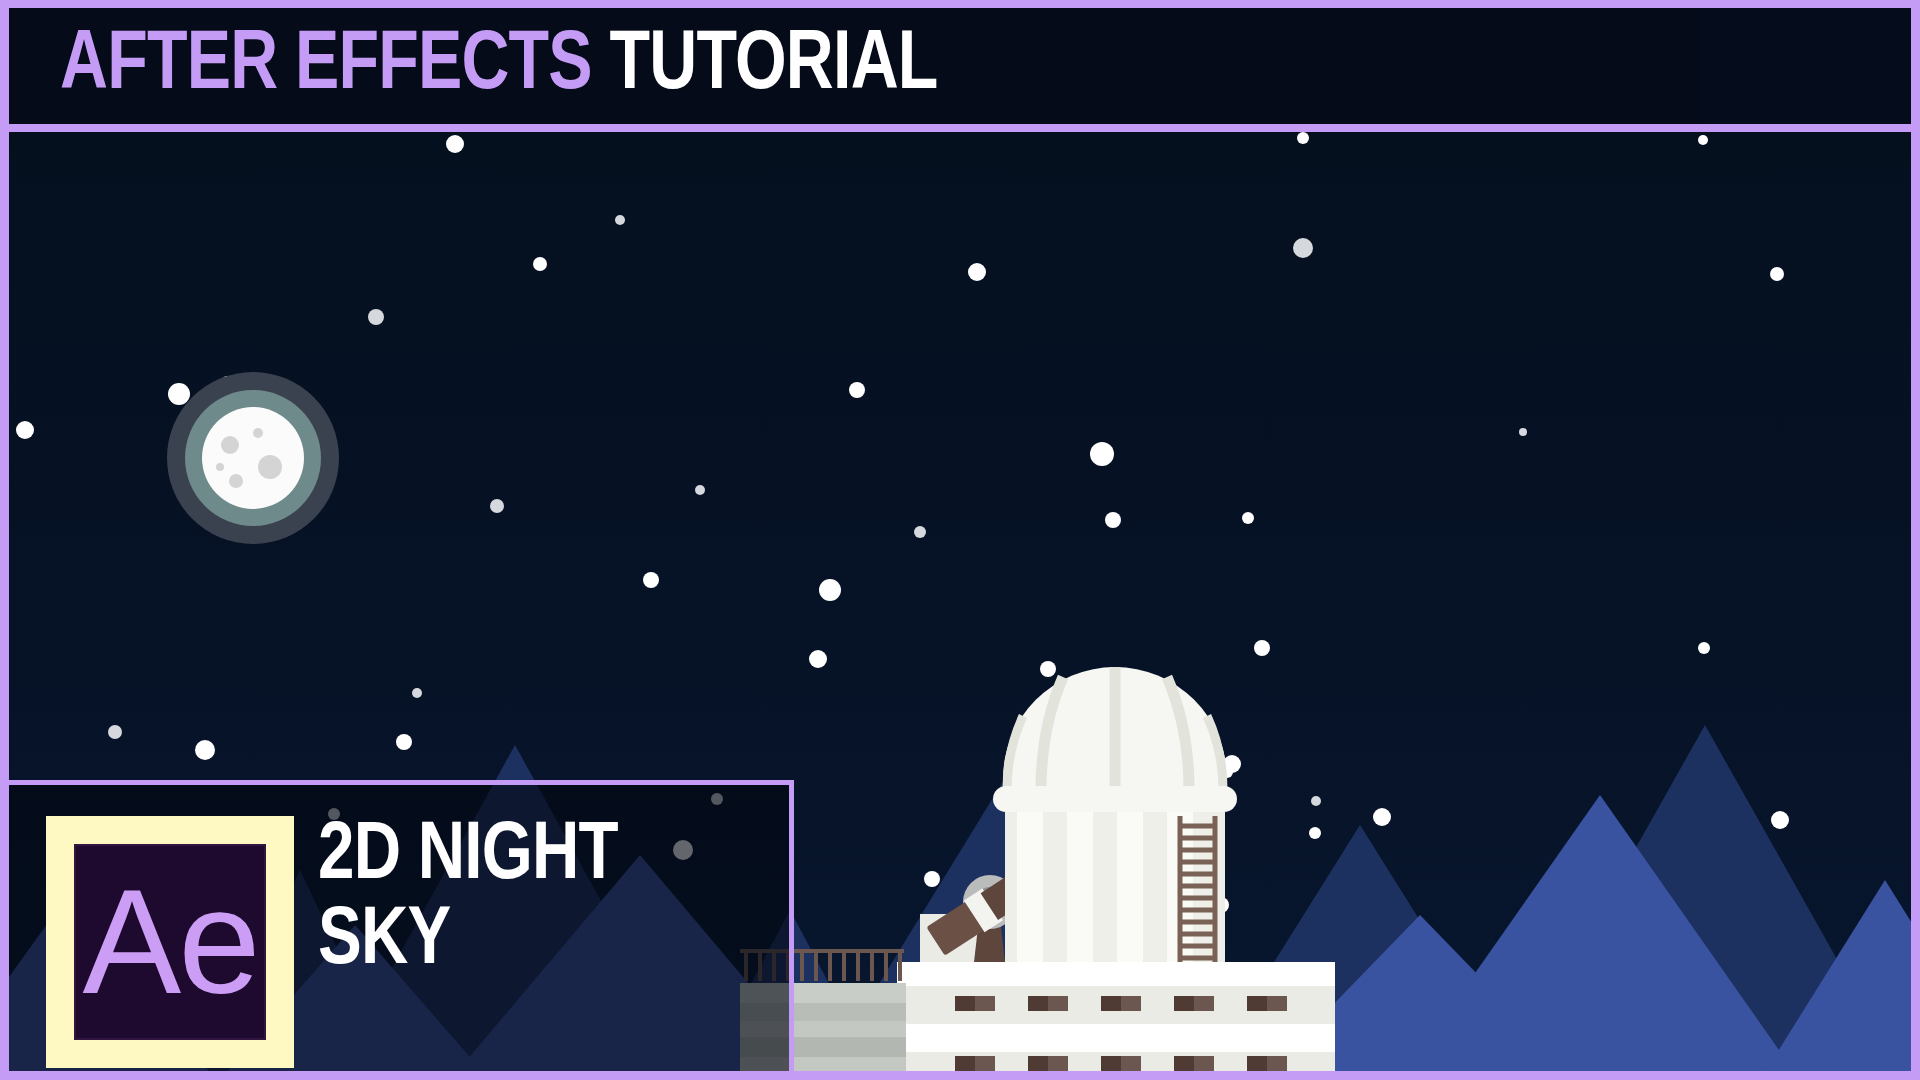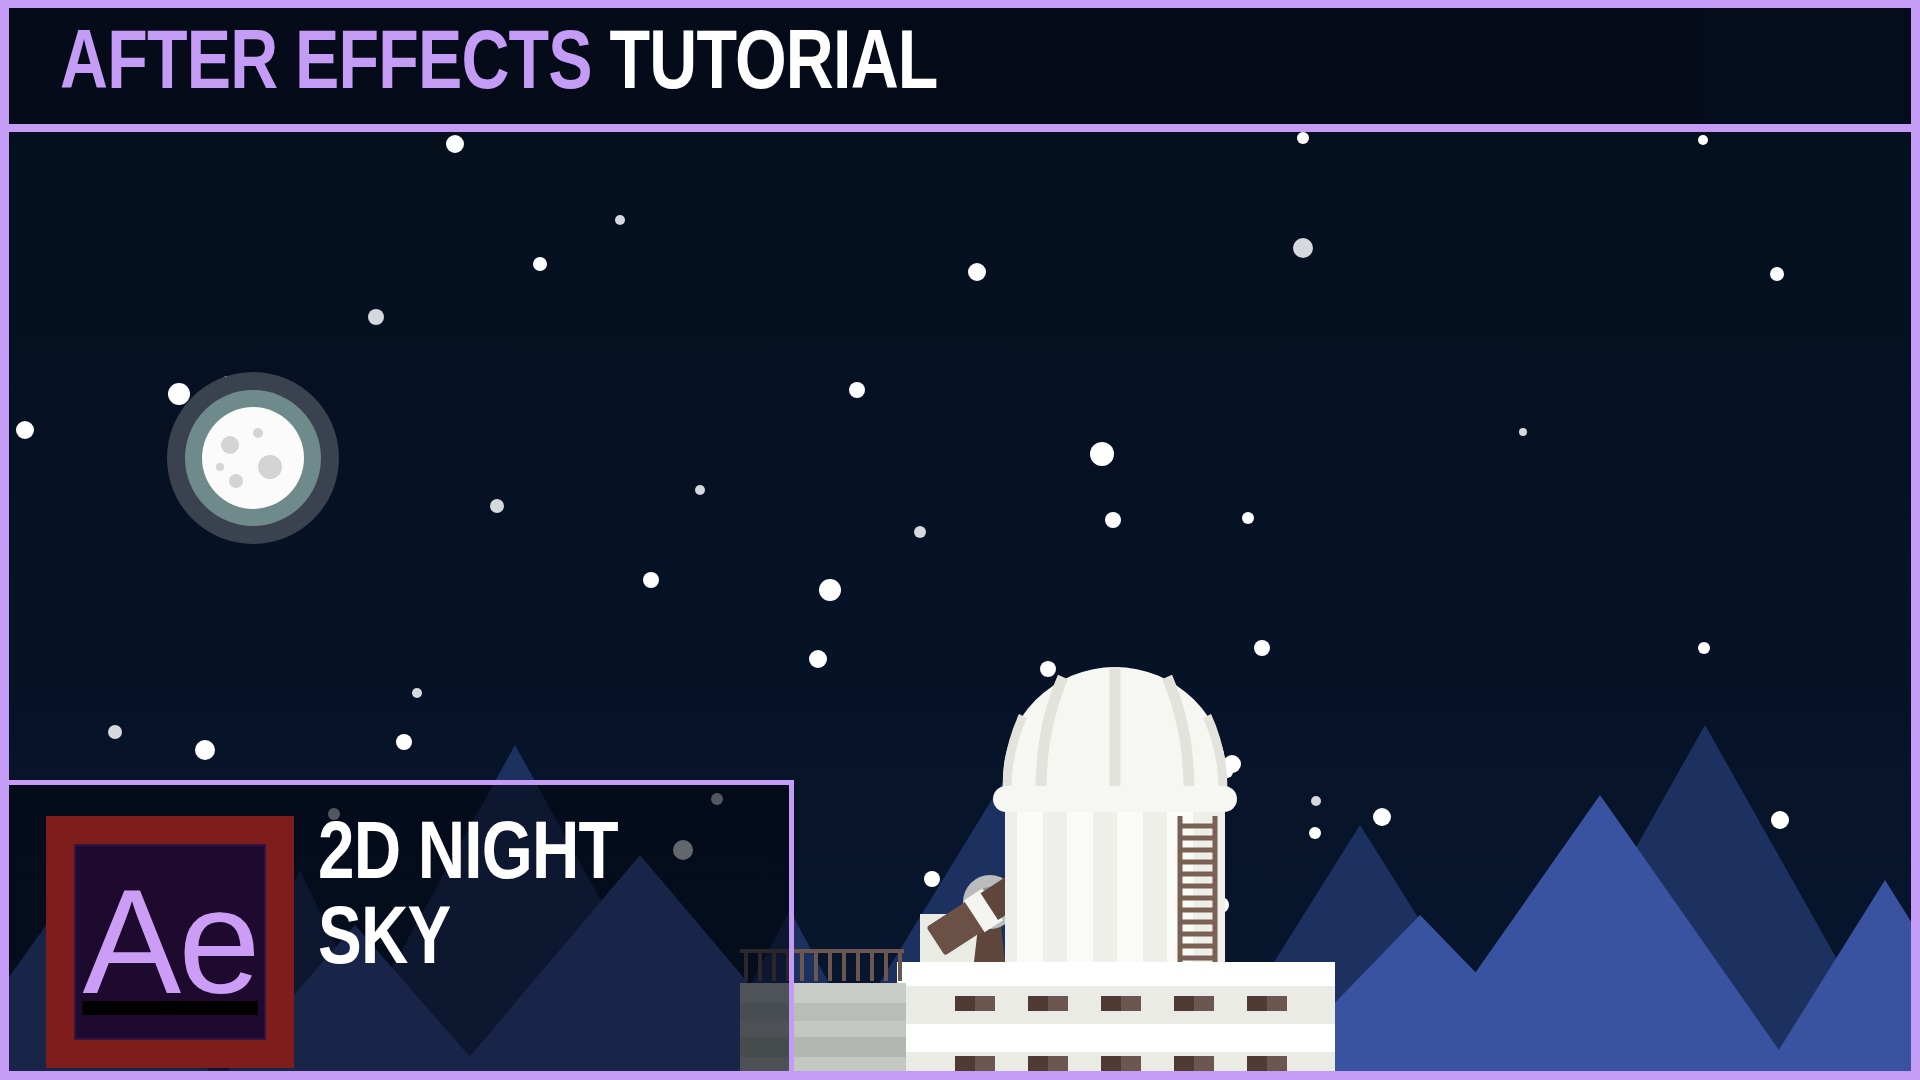--- a/index.html
+++ b/index.html
@@ -93,24 +93,23 @@
   .label-box{
     position:absolute; left:0; top:780px; width:794px; height:300px;
     border:5px solid #c49cf5;
     border-left:none; border-bottom:none;
     background:rgba(3,8,18,0.62);
     z-index:70;
   }
   .ae-icon{
     position:absolute; left:46px; top:31px;
     width:248px; height:252px;
-    background:#7f1d1d;
+    background:#fef9c3;
     padding:28px;
     box-shadow:0 0 0 0 transparent;
-    text-decoration:underline;
   }
   .ae-icon-inner{
     width:100%; height:100%;
     background:#1d0a2e;
     border:2px solid #31143f;
     display:flex; align-items:center; justify-content:center;
   }
   .ae-icon-inner span{
     color:#cb9df5;
     font-size:148px; line-height:148px;

